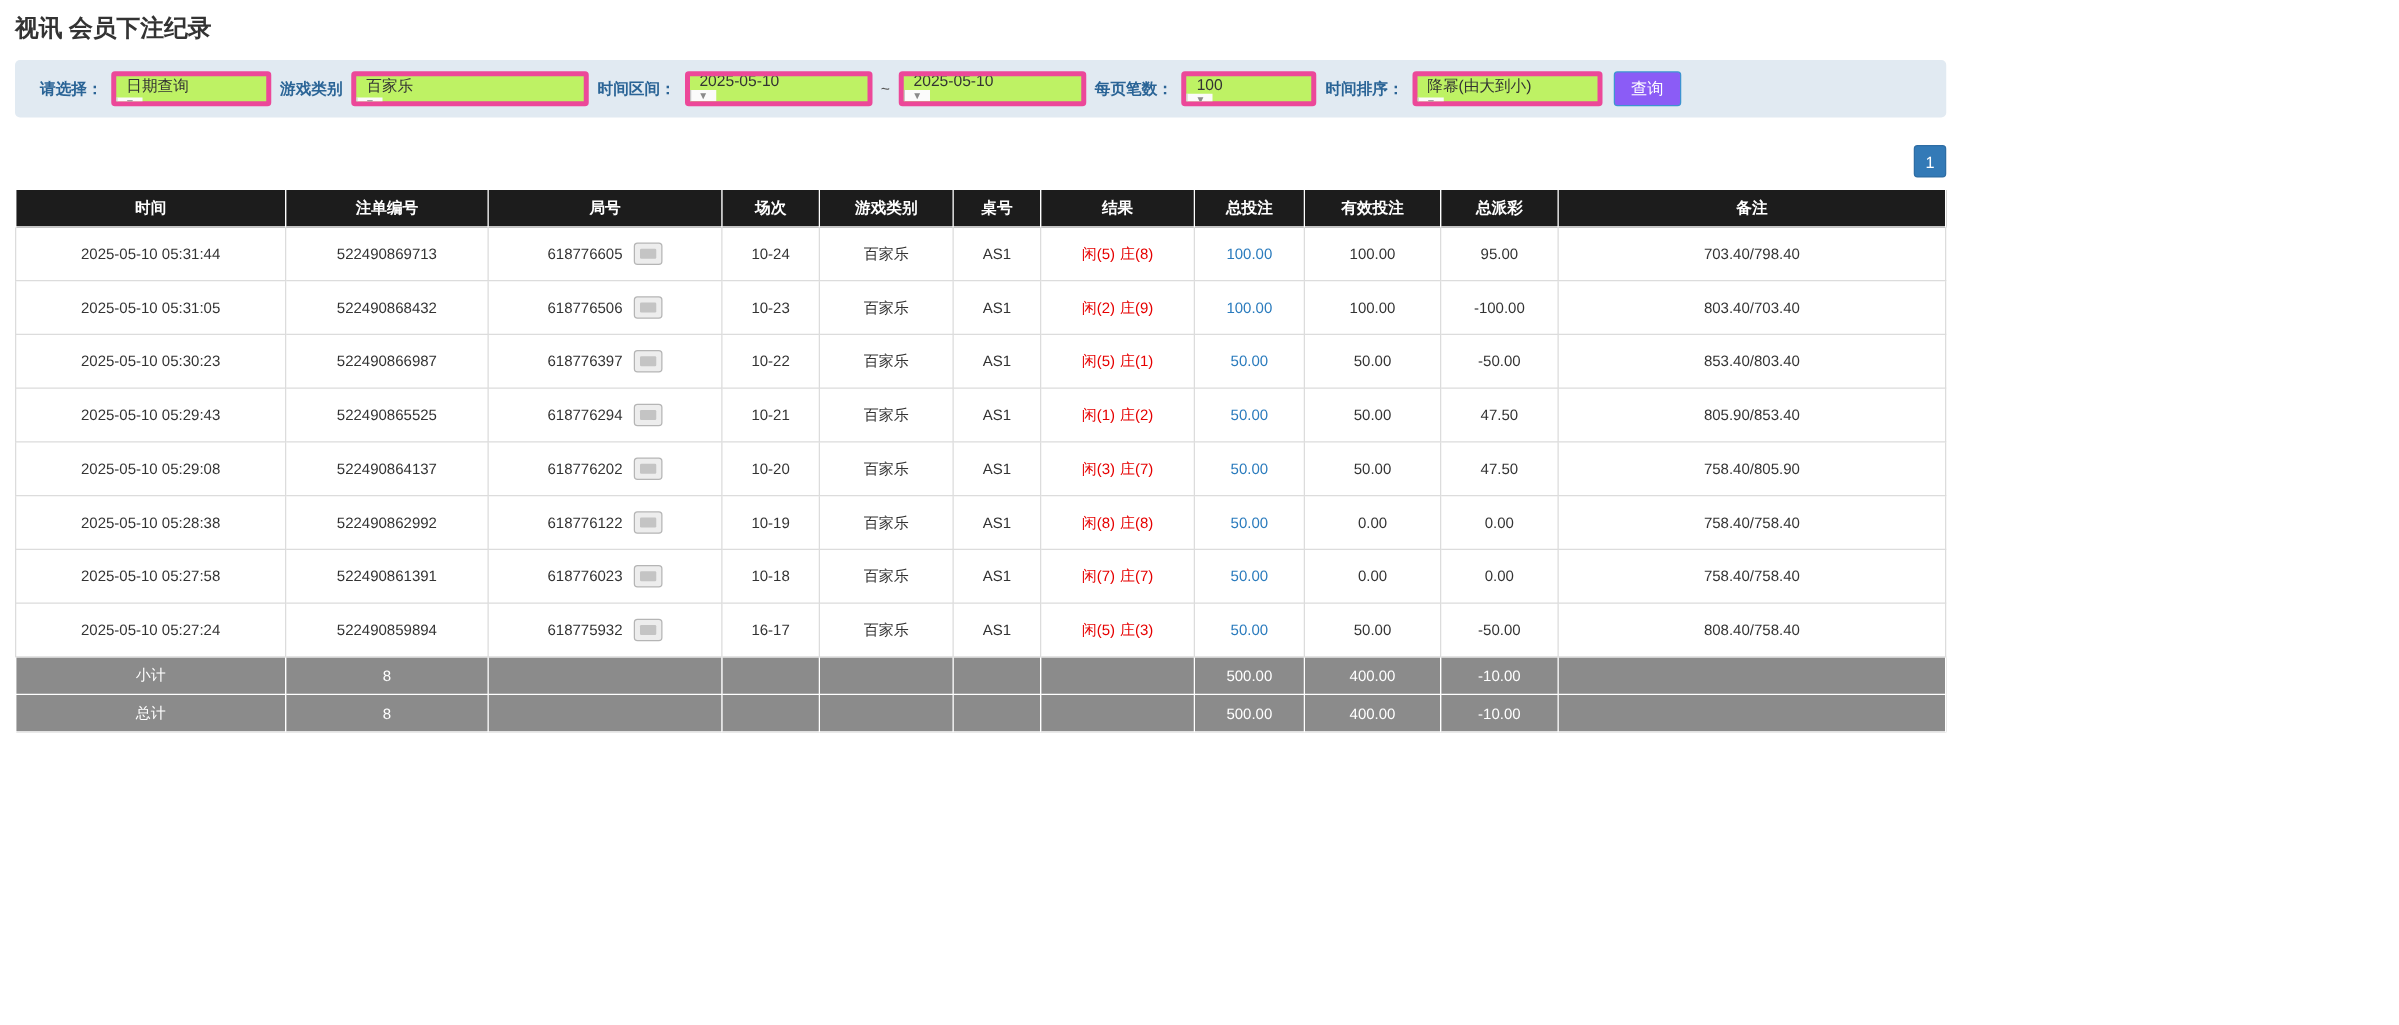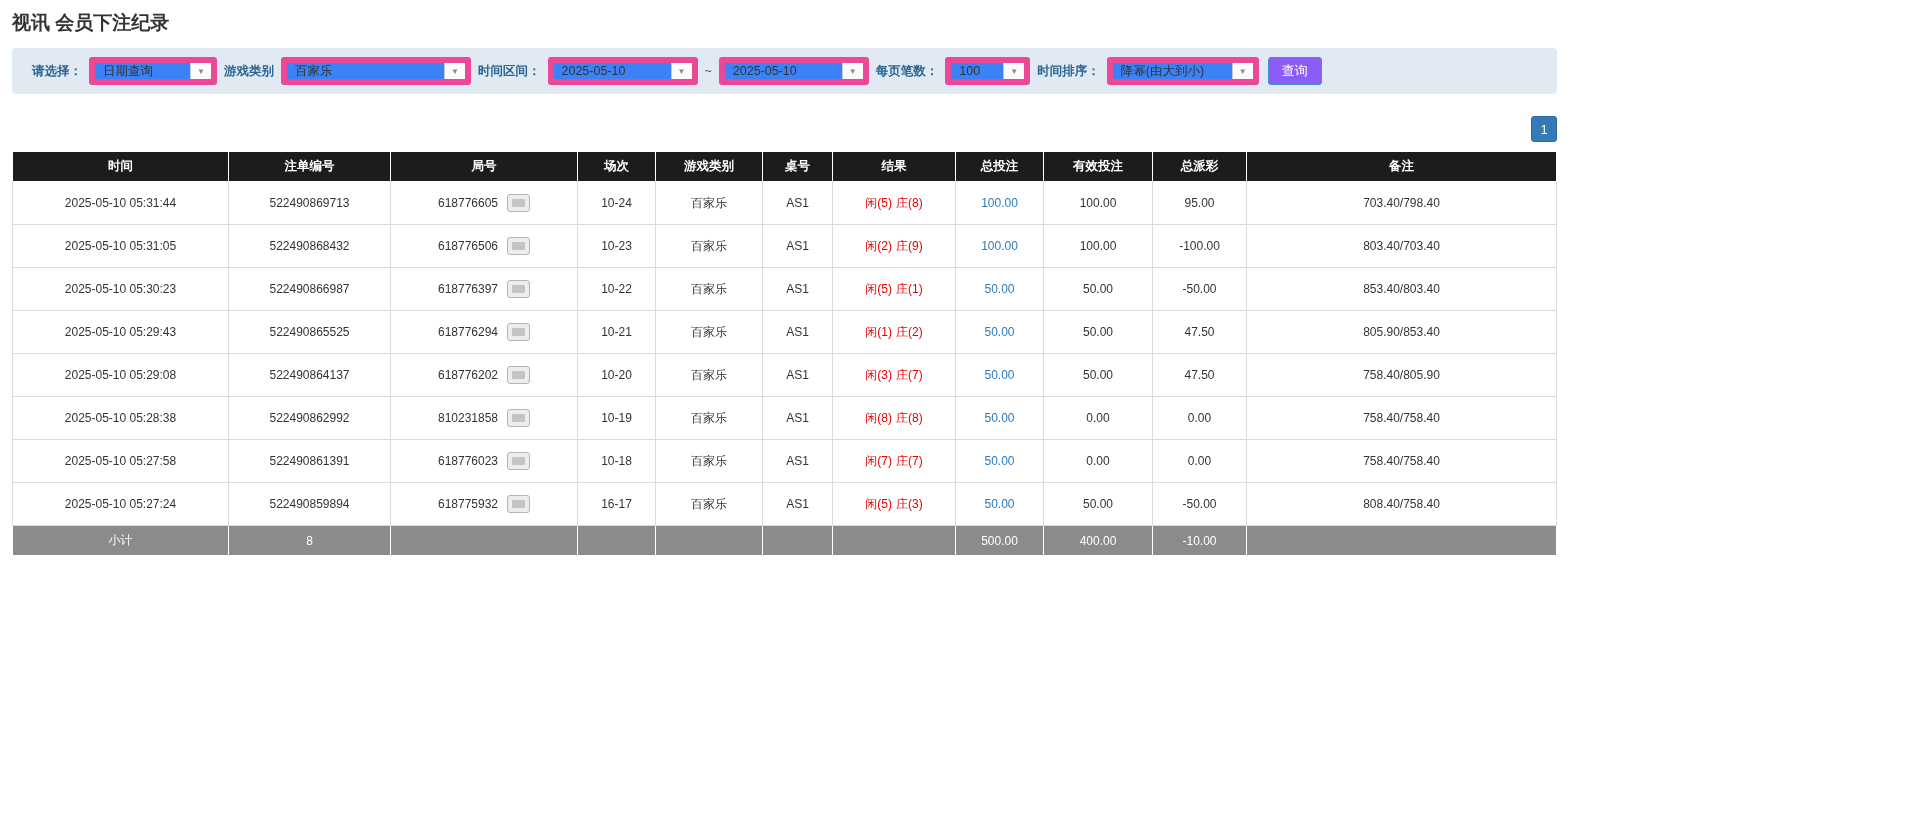--- a/index.html
+++ b/index.html
@@ -26,24 +26,25 @@
     background: #e1eaf2;
     border-radius: 4px;
     padding: 9px 20px;
     font-size: 12.5px;
   }
   .flabel { color: #2a6496; font-weight: bold; white-space: nowrap; }
   .combo {
     display: inline-flex;
     align-items: stretch;
     height: 28px;
-    background: #3b82f6;
-    border: 6px solid #ec4899;
+    background: #bef264;
+    border: 4px solid #ec4899;
     border-radius: 3px;
     overflow: hidden;
+    flex-direction: column;
   }
   .combo-value {
     flex: 1;
     display: flex;
     align-items: center;
     padding: 0 8px;
     color: #333;
     white-space: nowrap;
   }
   .combo-caret {
@@ -53,21 +54,21 @@
     color: #8a8a8a;
     font-size: 8px;
     display: flex;
     align-items: center;
     justify-content: center;
     cursor: pointer;
   }
   .c1 { width: 128px; }
   .c2 { width: 190px; }
   .c3 { width: 150px; justify-content: flex-end; }
-  .c4 { width: 85px; }
+  .c4 { width: 108px; }
   .c5 { width: 152px; }
   .tilde { color: #555; }
   .btn-search {
     height: 28px;
     padding: 0 13px;
     background: #8b5cf6;
     border: 1px solid #3e93d1;
     border-radius: 3px;
     color: #fff;
     font-size: 13px;
@@ -319,21 +320,21 @@
         <td><span class="res-p">闲(3)</span><span class="res-b">庄(7)</span></td>
         <td><span class="link-blue">50.00</span></td>
         <td>50.00</td>
         <td>47.50</td>
         <td>758.40/805.90</td>
       </tr>
       <tr>
         <td>2025-05-10 05:28:38</td>
         <td>522490862992</td>
         <td><span class="round-cell">
-              <span>810231858</span>
+              <span>618776122</span>
               <span class="thumb-icon"></span>
             </span></td>
         <td>10-19</td>
         <td>百家乐</td>
         <td>AS1</td>
         <td><span class="res-p">闲(8)</span><span class="res-b">庄(8)</span></td>
         <td><span class="link-blue">50.00</span></td>
         <td>0.00</td>
         <td>0.00</td>
         <td>758.40/758.40</td>
@@ -378,16 +379,29 @@
         <td></td>
         <td></td>
         <td></td>
         <td></td>
         <td></td>
         <td>500.00</td>
         <td>400.00</td>
         <td class="neg">-10.00</td>
         <td></td>
       </tr>
+      <tr>
+        <td>总计</td>
+        <td>8</td>
+        <td></td>
+        <td></td>
+        <td></td>
+        <td></td>
+        <td></td>
+        <td>500.00</td>
+        <td>400.00</td>
+        <td class="neg">-10.00</td>
+        <td></td>
+      </tr>
     </tfoot>
   </table>
 
 </div>
 
 </body></html>

